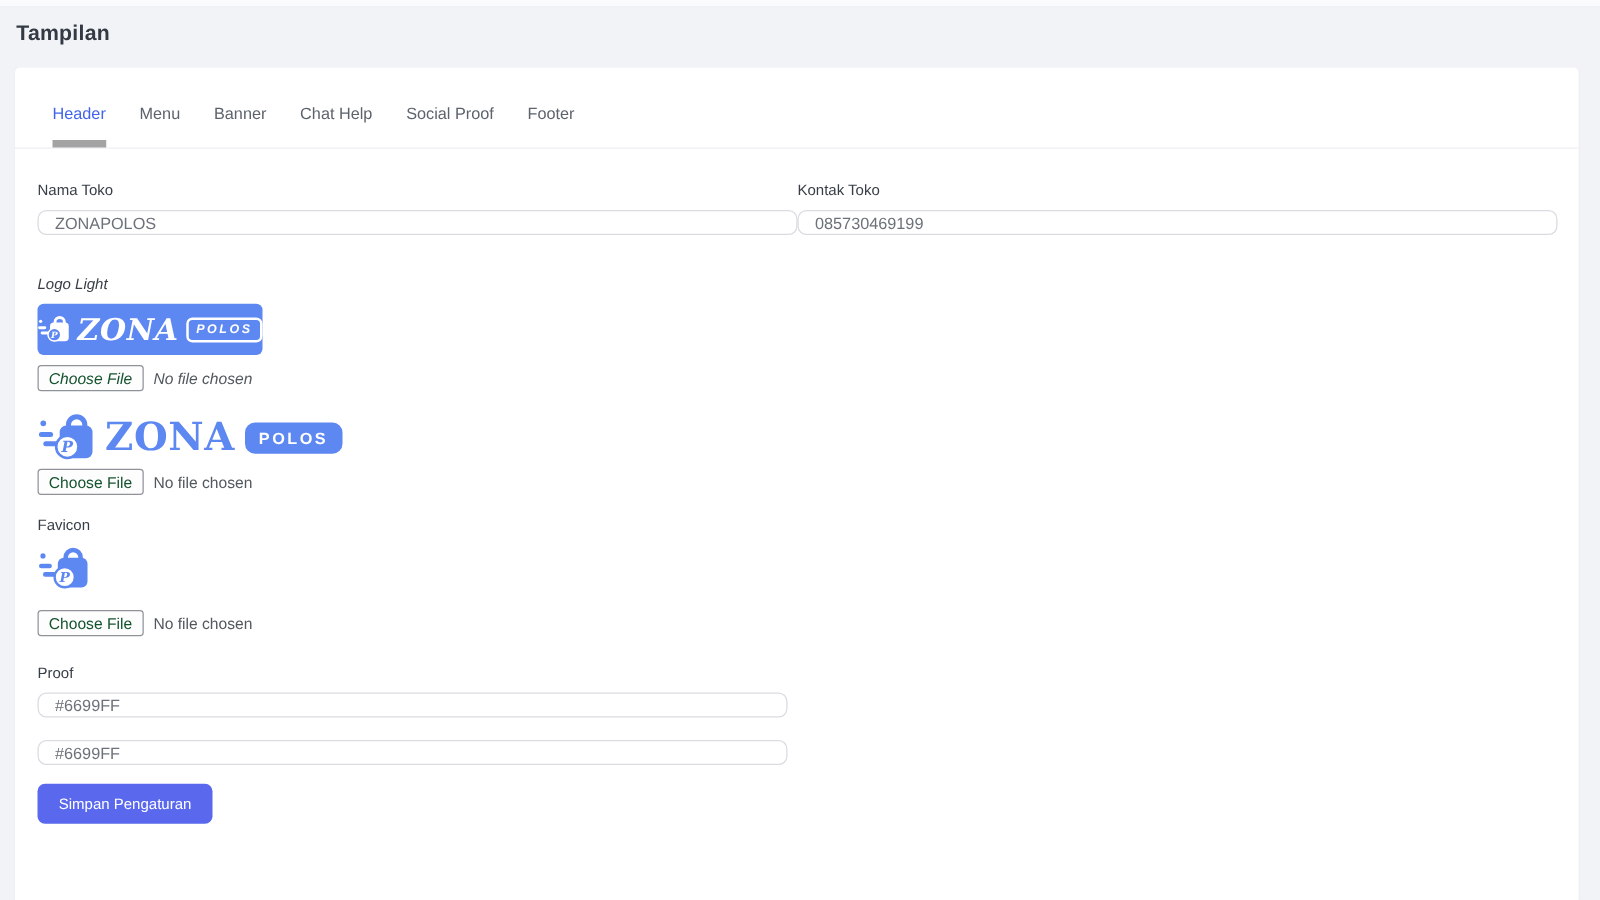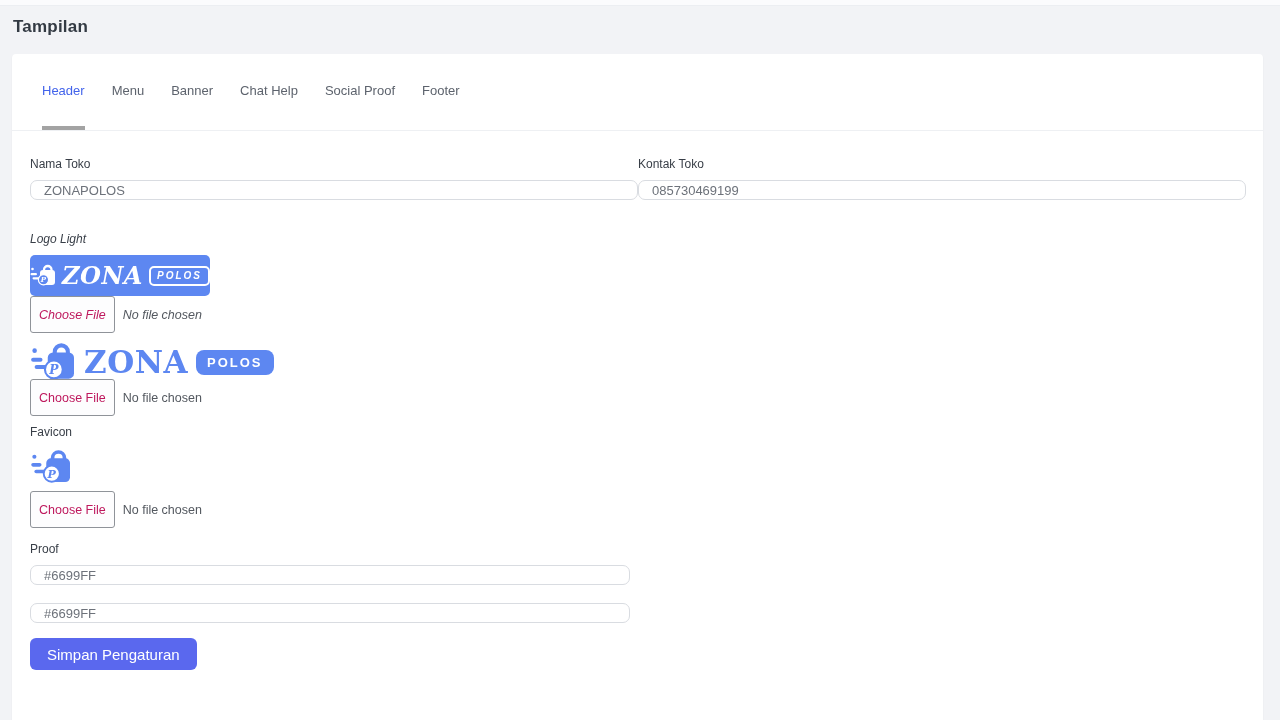--- a/index.html
+++ b/index.html
@@ -34,22 +34,22 @@
     font-size: 13px;
   }
   .tab {
     color: #5d636d;
     padding-bottom: 16px;
     cursor: pointer;
     white-space: nowrap;
   }
   .tab.active {
     color: #4263eb;
-    padding-bottom: 28px;
-    border-bottom: 4px solid #a3a3a3;
+    padding-bottom: 14px;
+    border-bottom: 6px solid #a3a3a3;
   }
   
   .form { padding: 26px 17px 0 18px; }
   .grid-row { display: flex; gap: 0; }
   .grid-row .field { flex: 1; }
   .col-left { width: calc(50% - 8px); }
   .field-label {
     display: block;
     font-size: 12px;
     color: #383e47;
@@ -65,27 +65,27 @@
     color: #6d727a;
     background: #fff;
     font-family: "Liberation Sans", sans-serif;
     outline: none;
   }
   
   .file-input { display: flex; align-items: center; height: 21px; cursor: pointer; }
   .file-btn {
     display: inline-flex;
     align-items: center;
-    height: 37px;
+    height: 21px;
     padding: 0 8px;
     border: 1px solid #8f9399;
     border-radius: 3px;
     background: #fdfdfe;
     font-size: 12.5px;
-    color: #be185d;
+    color: #14532d;
     white-space: nowrap;
   }
   .file-status { font-size: 12.5px; color: #53585f; margin-left: 8px; white-space: nowrap; }
   
   .logo-light {
     width: 180px;
     height: 41px;
     background: #5d87f1;
     border-radius: 5px;
     display: flex;
@@ -128,21 +128,21 @@
   .g-warna-tombol { margin-top: 18px; }
   
   .submit-btn {
     margin-top: 15px;
     height: 32px;
     padding: 0 17px;
     background: #5a68ee;
     color: #ffffff;
     border: none;
     border-radius: 6px;
-    font-size: 15px;
+    font-size: 12px;
     font-family: "Liberation Sans", sans-serif;
     cursor: pointer;
   }
 </style>
 </head>
 <body>
 
 <svg width="0" height="0" style="position:absolute" aria-hidden="true">
   <defs>
     <symbol id="bag-symbol" viewBox="0 0 52 48">

